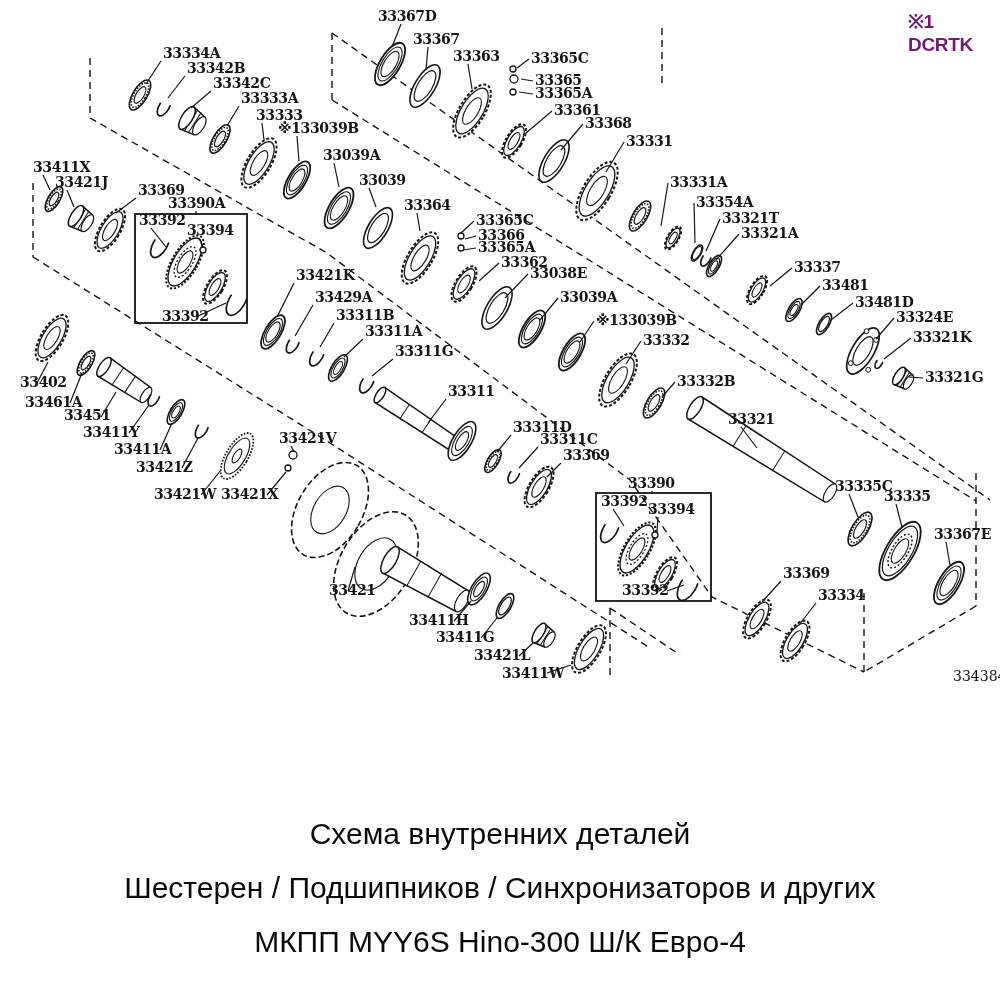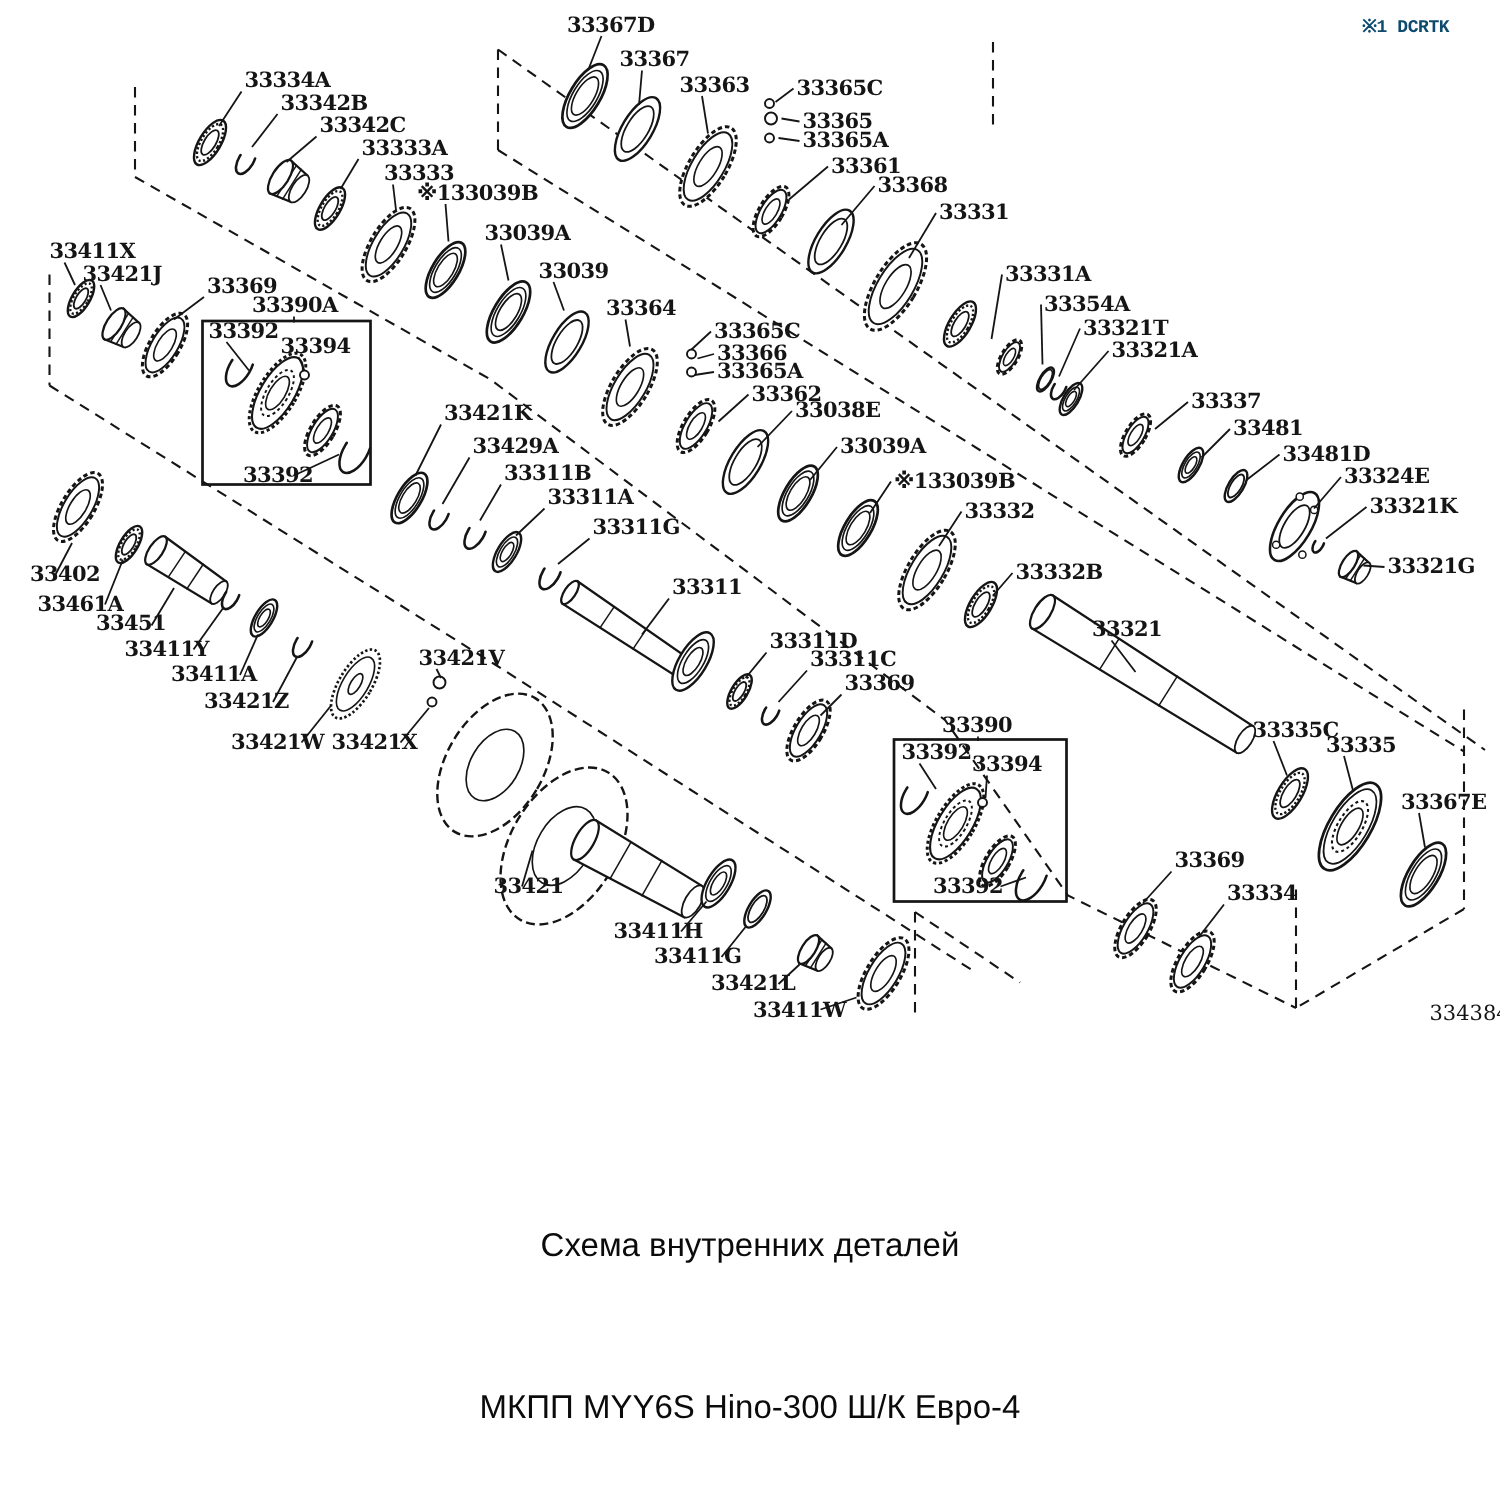--- a/index.html
+++ b/index.html
@@ -1,26 +1,26 @@
 <!DOCTYPE html>
 <html><head>
 <meta charset="utf-8">
 <style>
   html,body{margin:0;padding:0;background:#fff;}
   #stage{position:relative;width:1000px;height:976px;background:#fff;overflow:hidden;
          font-family:"Liberation Sans",sans-serif;}
   #diagram-svg{position:absolute;left:0;top:0;}
   .plabel{font-family:"DejaVu Serif","DejaVu Sans",serif;font-weight:700;font-size:14px;
           letter-spacing:-0.4px;fill:#151515;}
-  .overlay-note{position:absolute;font-family:Liberation Mono, monospace;
-                font-weight:700;font-size:12px;color:#0c4a6e;letter-spacing:-0.3px;}
+  .overlay-note{position:absolute;font-family:Liberation Sans, sans-serif;
+                font-weight:700;font-size:19px;color:#701a75;letter-spacing:-0.3px;}
   .overlay-dno{position:absolute;font-family:"DejaVu Serif",serif;font-weight:400;
                font-size:14px;color:#151515;}
   .caption{position:absolute;left:0;width:1000px;text-align:center;color:#0b0b0b;
-           font-size:22px;font-weight:400;font-family:"Liberation Sans",sans-serif;}
+           font-size:30px;font-weight:400;font-family:"Liberation Sans",sans-serif;}
 </style>
 </head>
 <body>
 
 <div id="stage">
   <svg id="diagram-svg" width="1000" height="1000" viewBox="0 0 1000 1000">
       <polyline points="90,58 90,118" fill="none" stroke="#151515" stroke-width="1.4" stroke-dasharray="7 5"></polyline>
       <polyline points="90,118 327,253 630,480 712,597 864,672" fill="none" stroke="#151515" stroke-width="1.4" stroke-dasharray="7 5"></polyline>
       <polyline points="332,33 332,100" fill="none" stroke="#151515" stroke-width="1.4" stroke-dasharray="7 5"></polyline>
       <polyline points="332,33 990,500" fill="none" stroke="#151515" stroke-width="1.4" stroke-dasharray="7 5"></polyline>
@@ -579,14 +579,15 @@
       <polyline points="481,638 497,618" fill="none" stroke="#151515" stroke-width="1.2"></polyline>
       <text x="436" y="642" class="plabel">33411G</text>
       <polyline points="519,656 533,643" fill="none" stroke="#151515" stroke-width="1.2"></polyline>
       <text x="474" y="660" class="plabel">33421L</text>
       <polyline points="547,673 571,665" fill="none" stroke="#151515" stroke-width="1.2"></polyline>
       <text x="502" y="678" class="plabel">33411W</text>
     </svg>
   <div class="overlay-note" style="left:908px;top:8px;">※1 DCRTK</div>
   <div class="overlay-dno" style="left:953px;top:668px;">334384</div>
   <div class="caption" style="top:817px;">Схема внутренних деталей</div>
+  <div class="caption" style="top:871px;">Шестерен / Подшипников / Синхронизаторов и других</div>
   <div class="caption" style="top:925px;text-align:center;">МКПП MYY6S Hino-300 Ш/К Евро-4</div>
 </div>
 
 </body></html>

